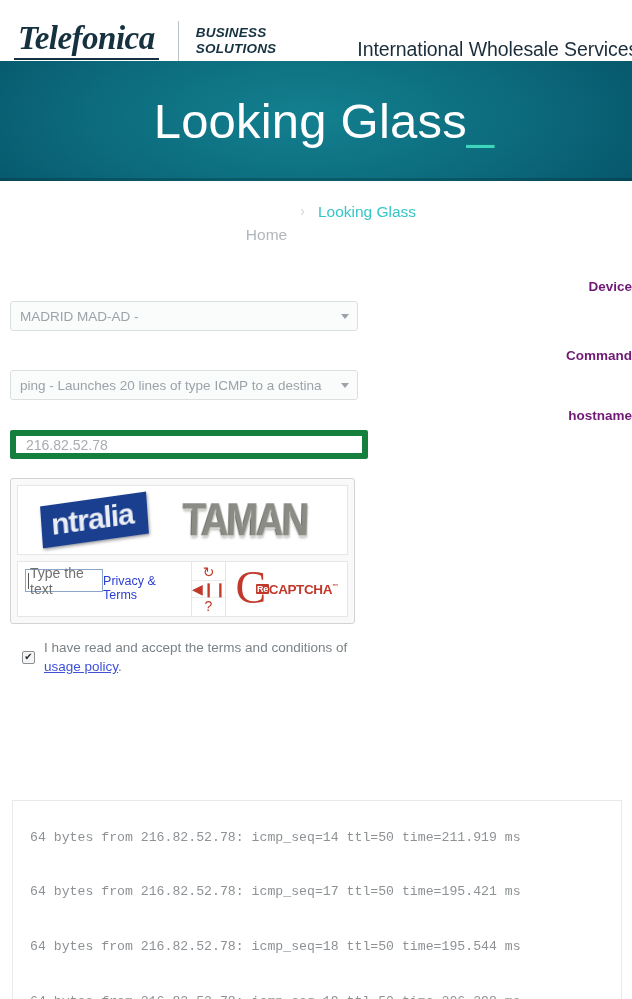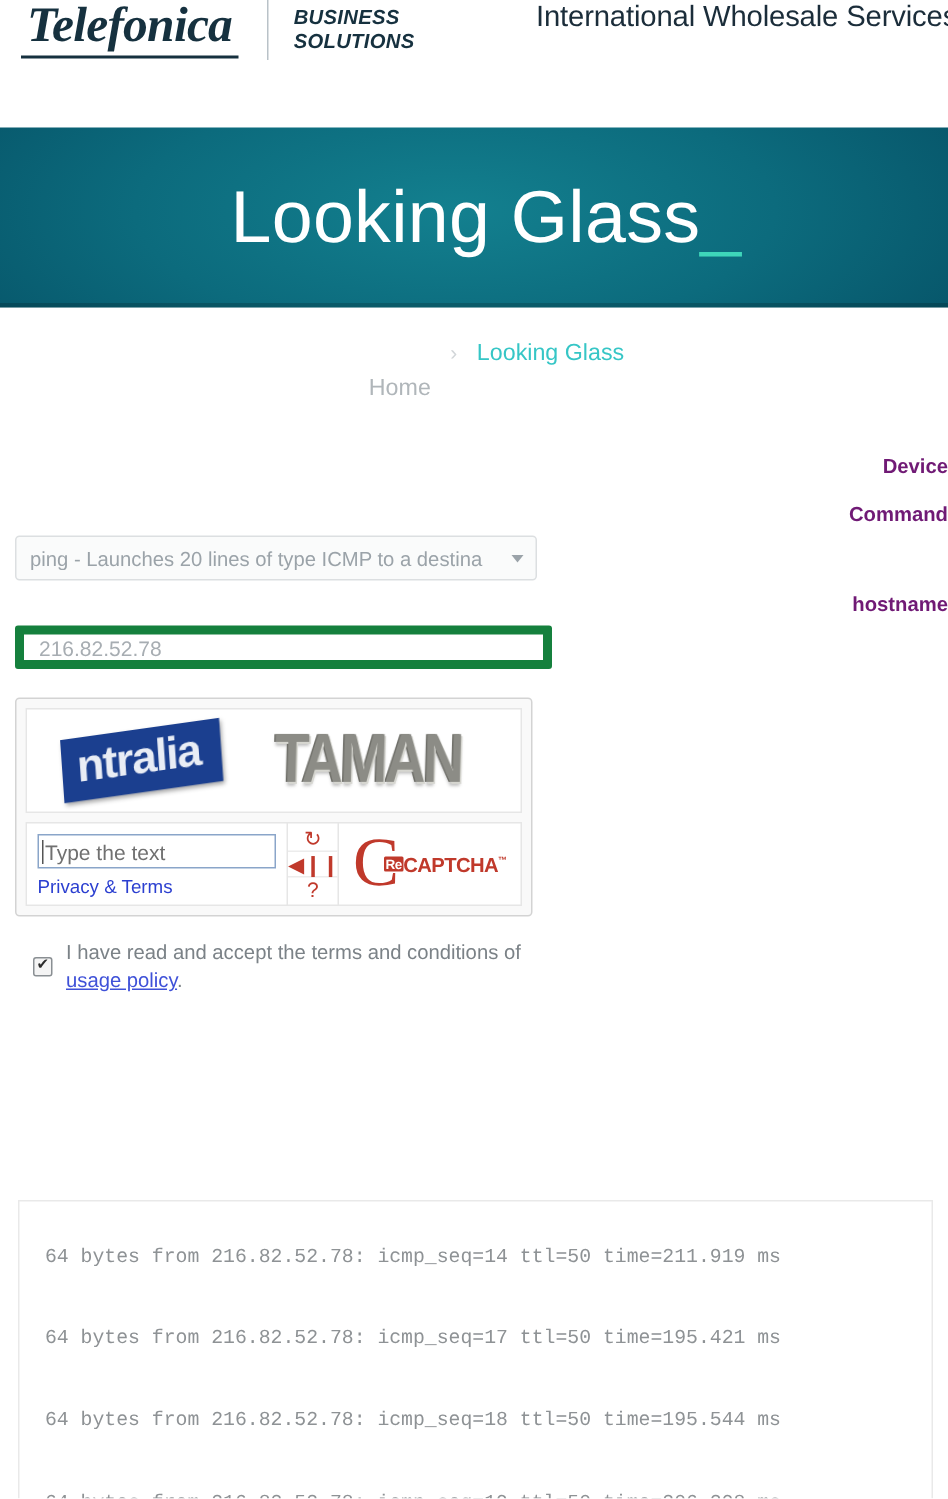--- a/index.html
+++ b/index.html
@@ -10,24 +10,24 @@
   body {
     width: 632px;
     height: 999px;
     overflow: hidden;
     font-family: "Liberation Sans", sans-serif;
     position: relative;
   }
 
   
   .topbar {
-    height: 85px;
-    background: #ffffff;
-    display: flex;
-    align-items: flex-start;
+    height: 61px;
+    background: #ffffff;
+    display: flex;
+    align-items: flex-end;
     padding-left: 14px;
     box-sizing: border-box;
     position: relative;
   }
   .logo-block {
     display: flex;
     align-items: center;
     position: relative;
   }
   .logo-word {
@@ -226,21 +226,21 @@
     margin-top: 6px;
     height: 56px;
   }
   .captcha-inputcol {
     background: #ffffff;
     border: 1px solid #e6e6e6;
     box-sizing: border-box;
     flex: 1;
     padding: 7px 7px 0 7px;
     display: flex;
-    flex-direction: column;
+    flex-direction: row;
   }
   .captcha-input {
     height: 23px;
     border: 1px solid #8aa5c9;
     background: #ffffff;
     box-sizing: border-box;
     display: flex;
     align-items: center;
     padding-left: 4px;
     font-size: 14px;
@@ -418,20 +418,24 @@
 
 <div class="breadcrumb">
   <span class="crumb-home">Home</span>
   <span class="crumb-sep">›</span>
   <span class="crumb-current">Looking Glass</span>
 </div>
 
 <div class="form">
 
   <div class="field-label label-device">Device</div>
+  <div class="select-box">
+    <span class="select-text">MADRID MAD-AD -</span>
+    <span class="caret-down"></span>
+  </div>
 
   <div class="field-label label-command">Command</div>
   <div class="select-box">
     <span class="select-text">ping - Launches 20 lines of type ICMP to a destina</span>
     <span class="caret-down"></span>
   </div>
 
   <div class="field-label label-hostname">hostname</div>
   <div class="text-input">
     <span>216.82.52.78</span>

